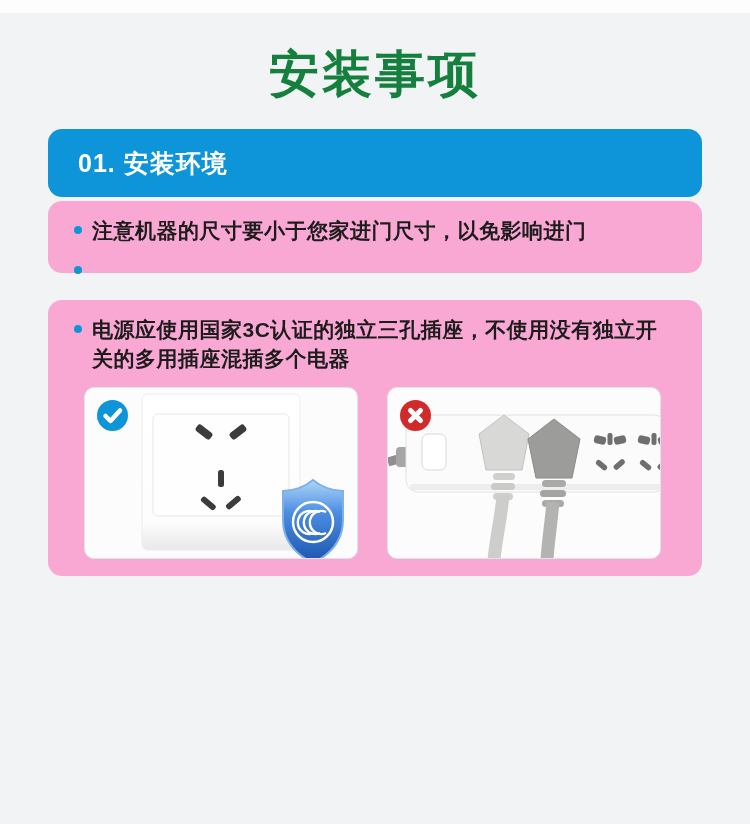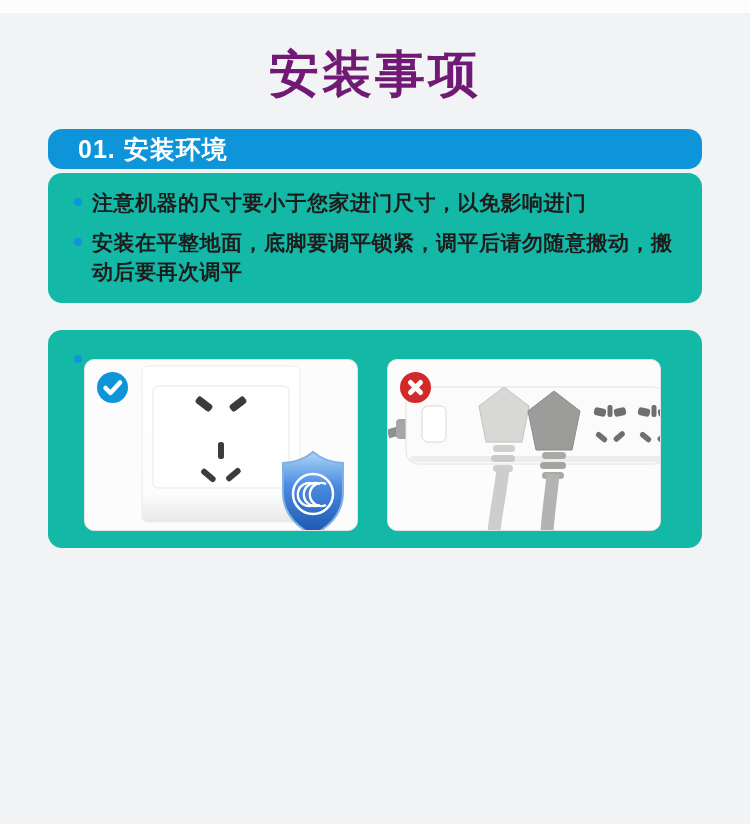--- a/index.html
+++ b/index.html
@@ -10,39 +10,39 @@
     position:relative;
     overflow:hidden;
   }
   .top-strip { height:13px; background:#fdfdfd; }
   .page-title {
     margin-top:34px;
     text-align:center;
     font-size:50px;
     font-weight:800;
     letter-spacing:3px;
-    color:#701a75;
+    color:#15803d;
     line-height:1.1;
   }
   .container { width:654px; margin:0 auto; }
   .section { margin-top:27px; }
   .sec-header {
     background:#0e95d9;
-    height:40px;
+    height:68px;
     border-radius:14px;
     display:flex;
     align-items:center;
     padding-left:30px;
     color:#ffffff;
     font-size:25px;
     font-weight:700;
     letter-spacing:1px;
   }
   .card {
-    background:#14b8a6;
+    background:#f9a8d4;
     border-radius:14px;
     margin-top:4px;
     padding:15px 28px 17px 24px;
   }
   .bullets { list-style:none; }
   .bullets li {
     position:relative;
     padding-left:20px;
     font-size:21px;
     line-height:29px;
@@ -96,31 +96,31 @@
   <div class="section">
     <div class="sec-header">01. 安装环境</div>
     <div class="card">
       <ul class="bullets">
         <li>
           <span class="dot"></span>
           <span>注意机器的尺寸要小于您家进门尺寸，以免影响进门</span>
         </li>
         <li>
           <span class="dot"></span>
-          <span>安装在平整地面，底脚要调平锁紧，调平后请勿随意搬动，搬动后要再次调平</span>
         </li>
       </ul>
     </div>
   </div>
 
   <div class="section">
     <div class="card">
       <ul class="bullets">
         <li>
           <span class="dot"></span>
+          <span>电源应使用国家3C认证的独立三孔插座，不使用没有独立开关的多用插座混插多个电器</span>
         </li>
       </ul>
 
       <div class="img-row">
 
         <div class="img-card">
           <div class="badge check">
             <svg width="31" height="31" viewBox="0 0 31 31">
               <path d="M8.5 16 l5 5 L23 10.5" stroke="#ffffff" stroke-width="4.5" fill="none" stroke-linecap="round" stroke-linejoin="round"></path>
             </svg>

